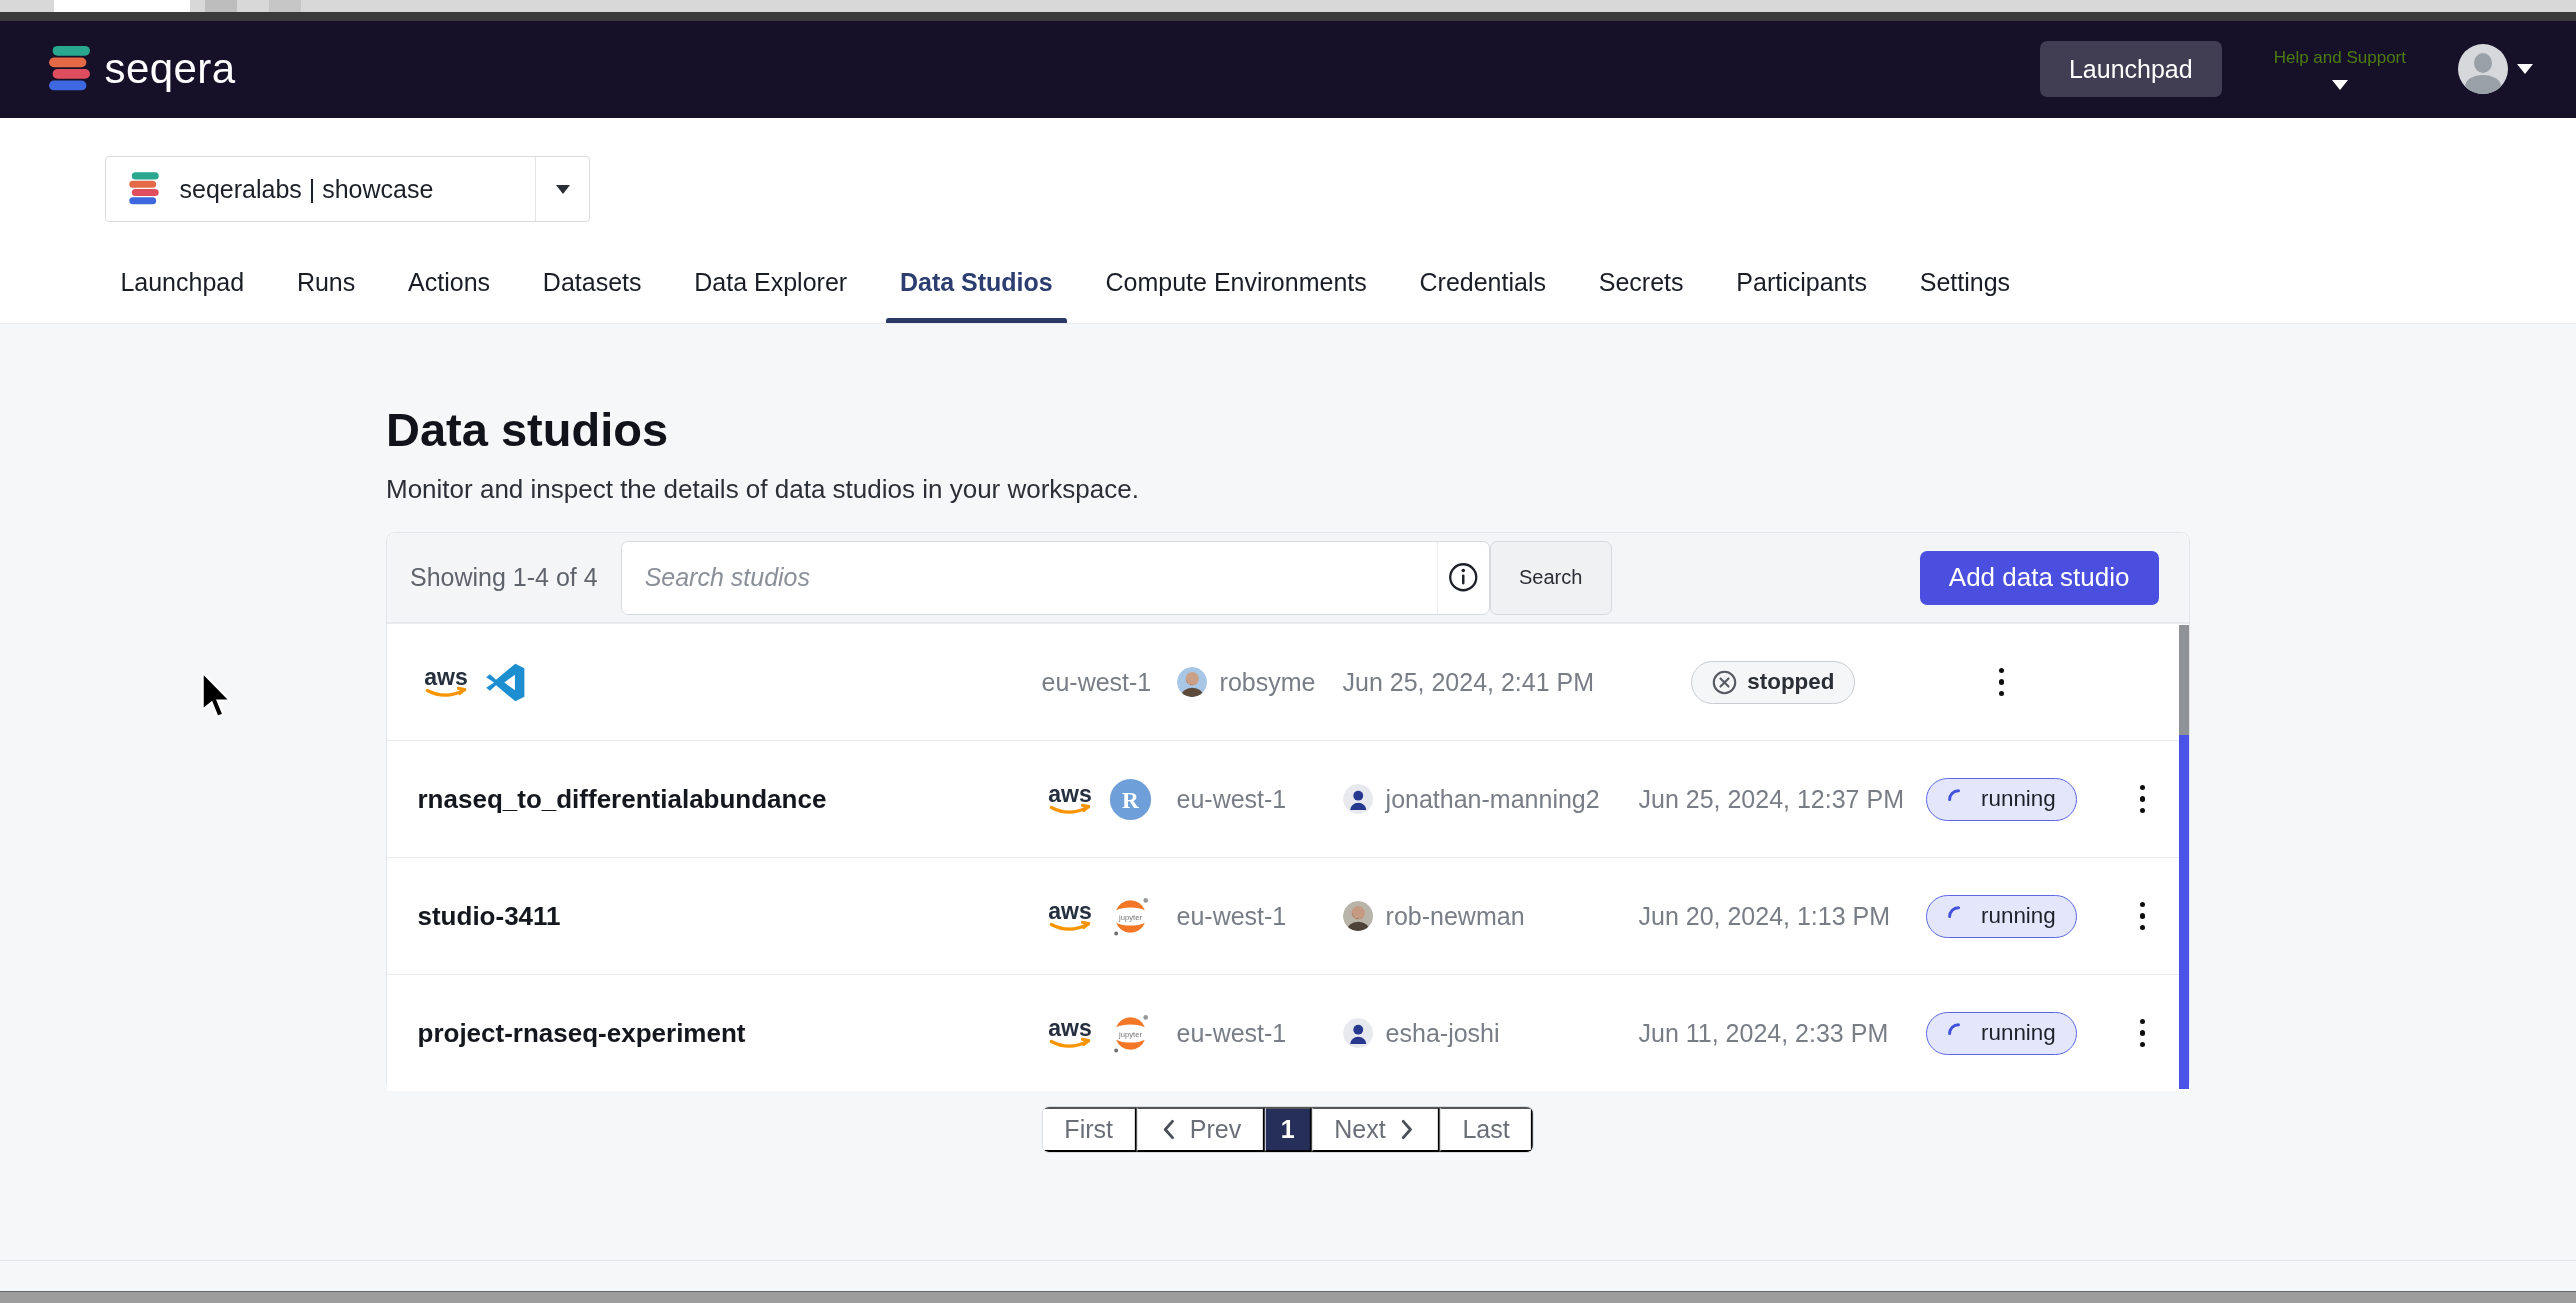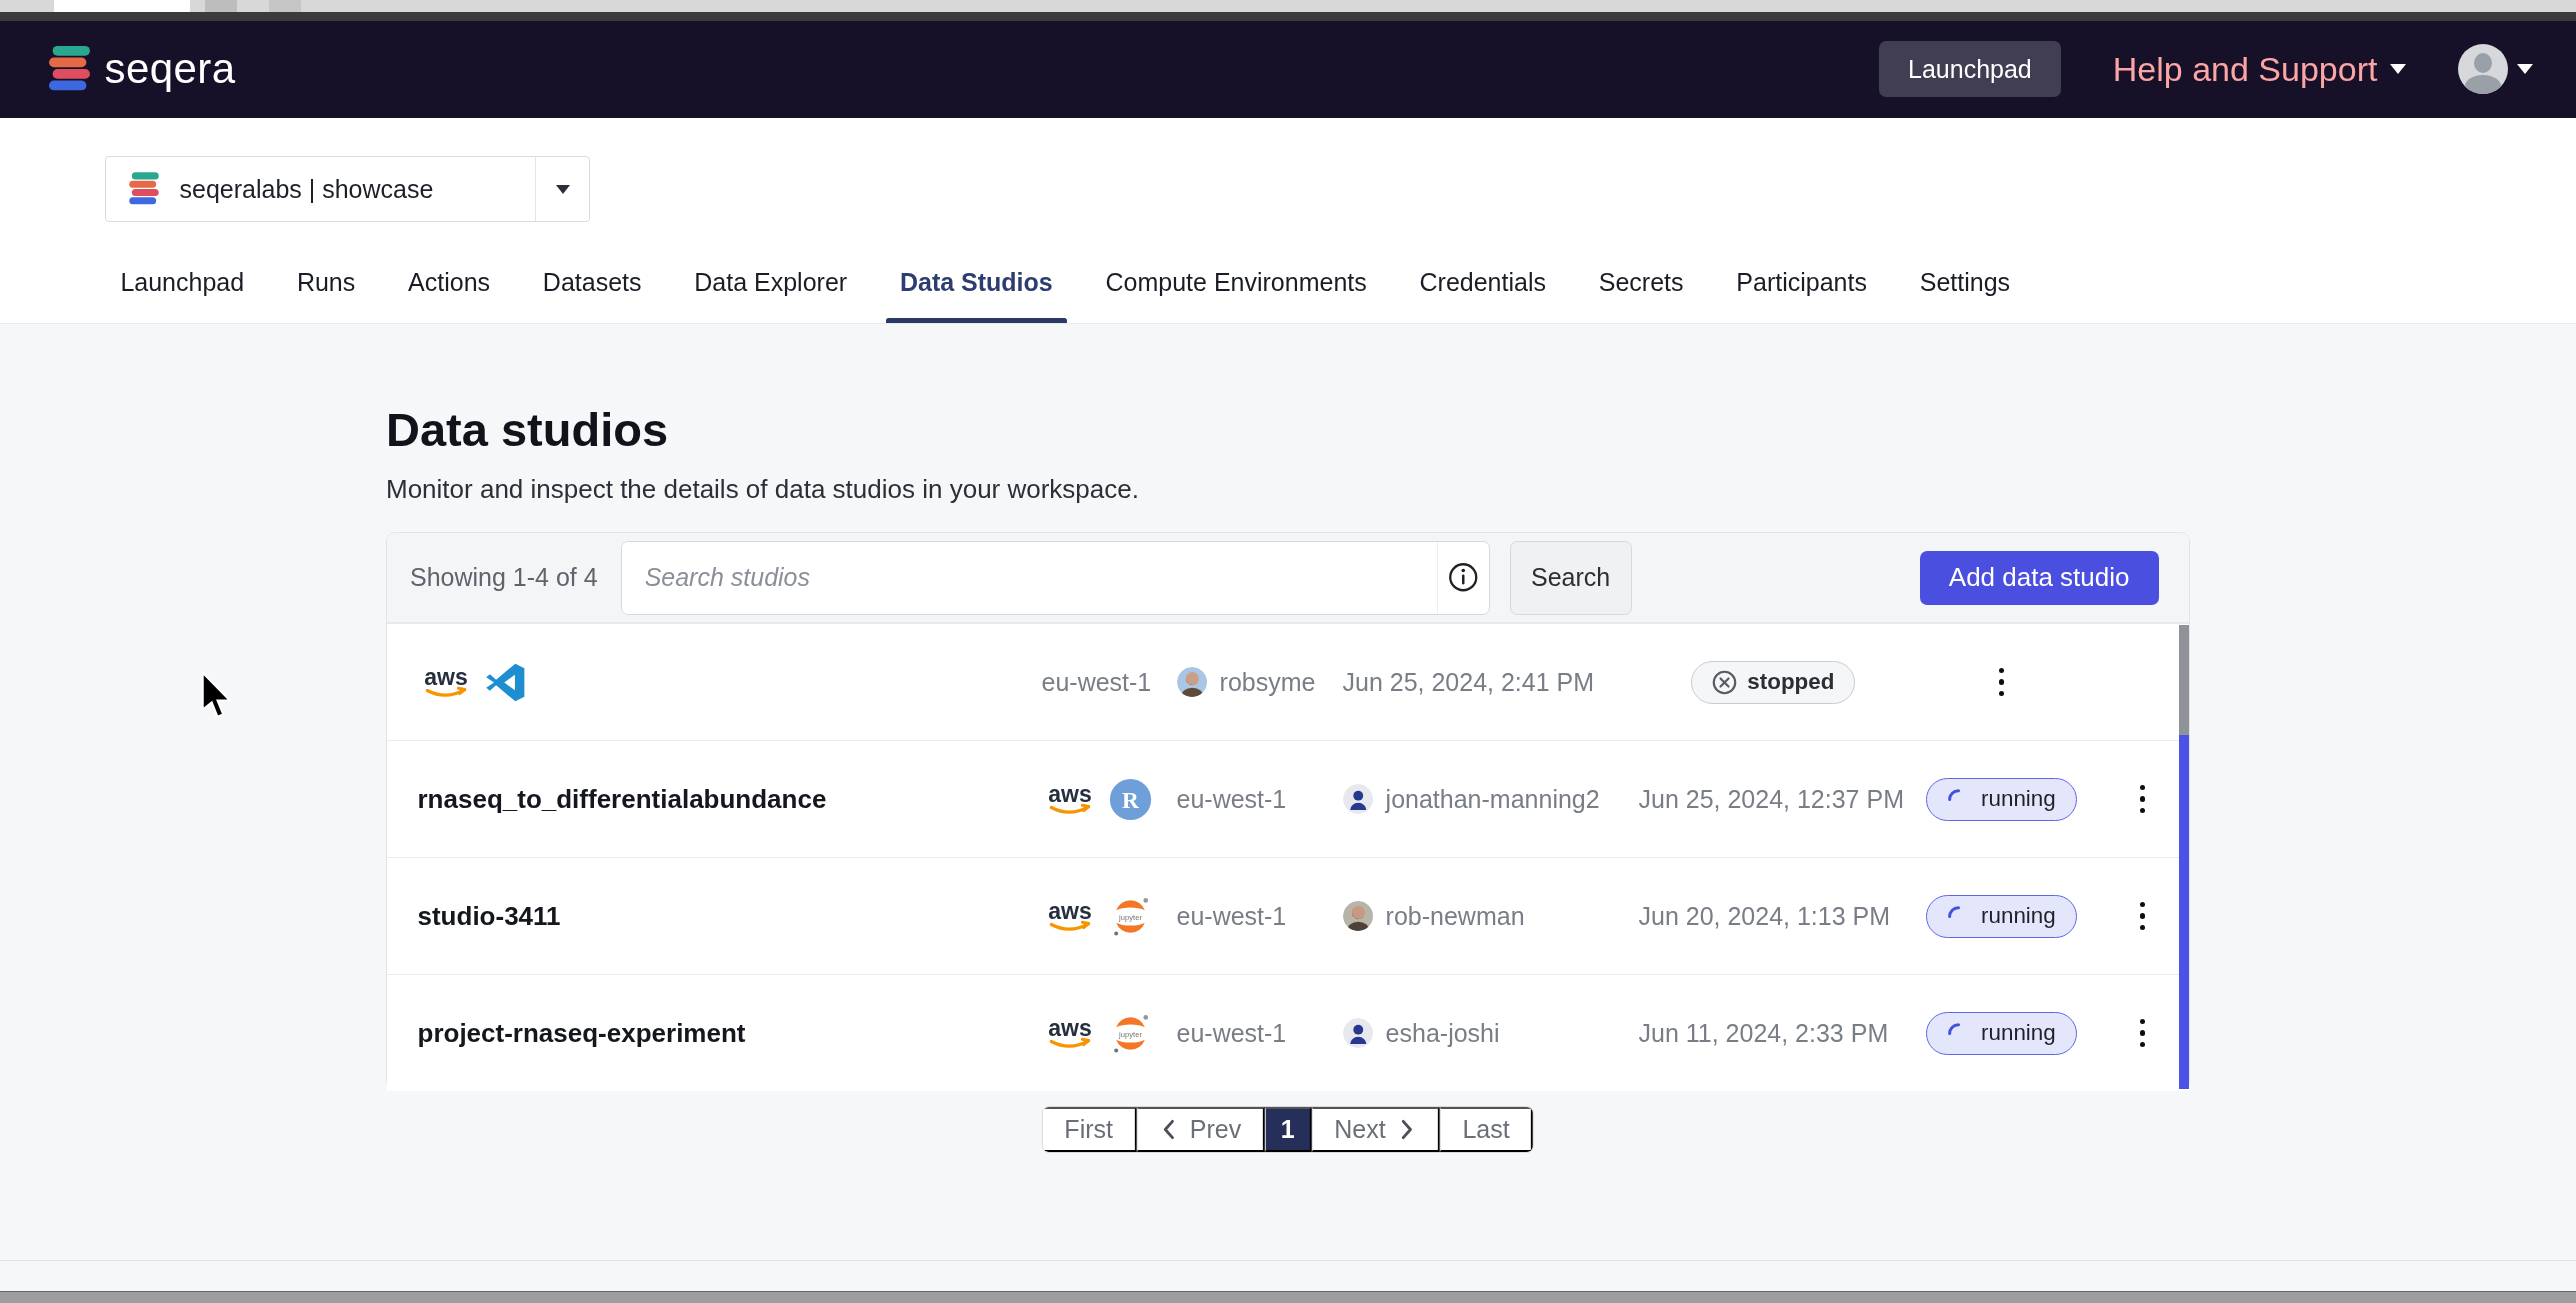--- a/index.html
+++ b/index.html
@@ -12,21 +12,21 @@
   .chrome-top .frag2 { position:absolute; top:0; height:11.7px; background:#bdbdbd; left:205px; width:32px; }
   .chrome-top .frag3 { position:absolute; top:0; height:11.7px; background:#c6c6c6; left:269px; width:32px; }
   .chrome-line { position:absolute; top:11.7px; left:0; width:100%; height:9px; background:#3b3b3b; }
 
   
   .navbar { position:absolute; top:20.6px; left:0; width:100%; height:97px; background:#161129; display:flex; align-items:center; padding:0 43px 0 47px; }
   .brand { display:flex; align-items:center; gap:12.6px; }
   .brand-text { color:#ffffff; font-size:42px; font-weight:500; letter-spacing:0.4px; }
   .nav-right { margin-left:auto; display:flex; align-items:center; gap:52px; }
   .launchpad-btn { background:#413d52; color:#fff; font-size:25px; height:56px; padding:0 29px; border:none; border-radius:7.2px; display:flex; align-items:center; cursor:pointer; }
-  .help { display:flex; align-items:center; gap:12.6px; color:#fca5a5; font-size:34px; cursor:pointer; }
+  .help { display:flex; align-items:center; gap:12.6px; color:#4d7c0f; font-size:17px; cursor:pointer;flex-direction:column; }
   .caret { width:0; height:0; border-left:8px solid transparent; border-right:8px solid transparent; border-top:10px solid #fff; }
   .avatar-wrap { display:flex; align-items:center; gap:9px; cursor:pointer; }
   .avatar-circle { width:50px; height:50px; border-radius:50%; background:#d6d8dc; position:relative; overflow:hidden; }
   .avatar-circle .head { position:absolute; top:9px; left:16px; width:18px; height:20px; border-radius:50%; background:#9aa0a8; }
   .avatar-circle .body { position:absolute; top:30.5px; left:7.2px; width:36px; height:23px; border-radius:50% 50% 0 0; background:#9aa0a8; }
 
   
   .white-band { position:absolute; top:118px; left:0; width:100%; height:206px; background:#ffffff; border-bottom:0.9px solid #e9eaee; }
 
   
@@ -47,21 +47,21 @@
   .page-subtitle { position:absolute; top:474px; left:386px; font-size:26px; color:#2b2f36; }
 
   
   .card { position:absolute; top:532px; left:386px; width:1804px; height:557px; background:#fff; border:0.9px solid #e2e4e8; border-radius:9px; }
   .toolbar { height:90px; background:#f4f5f7; border-bottom:0.9px solid #e6e8eb; border-radius:9px 9px 0 0; display:flex; align-items:center; padding:0 30.5px 0 23px; }
   .showing { font-size:25px; color:#5f646c; margin-right:23px; white-space:nowrap; }
   .search-box { display:flex; align-items:stretch; background:#fff; border:0.9px solid #d5d8dd; border-radius:7.2px; width:869px; height:74px; overflow:hidden; }
   .search-box input { flex:1; border:none; outline:none; font-size:25px; padding:0 23px; color:#2a2e35; font-family:inherit; }
   .search-box input::placeholder { color:#8a8f98; font-style:italic; }
   .info-seg { width:52px; display:flex; align-items:center; justify-content:center; border-left:0.9px solid #eceef1; cursor:pointer; }
-  .search-btn { margin-left:20px; width:122px; height:74px; background:#f0f1f3; border:0.9px solid #d5d8dd; border-radius:7.2px; font-size:25px; color:#2a2e35; cursor:pointer; font-family:inherit; }
+  .search-btn { width:122px; height:74px; background:#f0f1f3; border:0.9px solid #d5d8dd; border-radius:7.2px; font-size:20px; color:#2a2e35; cursor:pointer; font-family:inherit; }
   .add-btn { margin-left:auto; height:54px; padding:0 29px; background:#4a4fe0; color:#fff; border:none; border-radius:7.2px; font-size:26px; cursor:pointer; font-family:inherit; }
 
   
   .row { display:grid; grid-template-columns:624px 135px 166px 296px 269px 188px 1fr; align-items:center; height:117px; padding-left:30.5px; background:#fff; border-top:0.9px solid #e9ebee; cursor:pointer; }
   .row:first-of-type { border-top:none; }
   .row:last-of-type { border-radius:0 0 9px 9px; }
   .cell-name { font-size:26px; font-weight:700; color:#14171d; }
   .cell-icons { display:flex; align-items:center; gap:11px; }
   .cell-region, .cell-date { font-size:25px; color:#787d86; }
   .cell-user { display:flex; align-items:center; gap:12.6px; font-size:25px; color:#787d86; }

